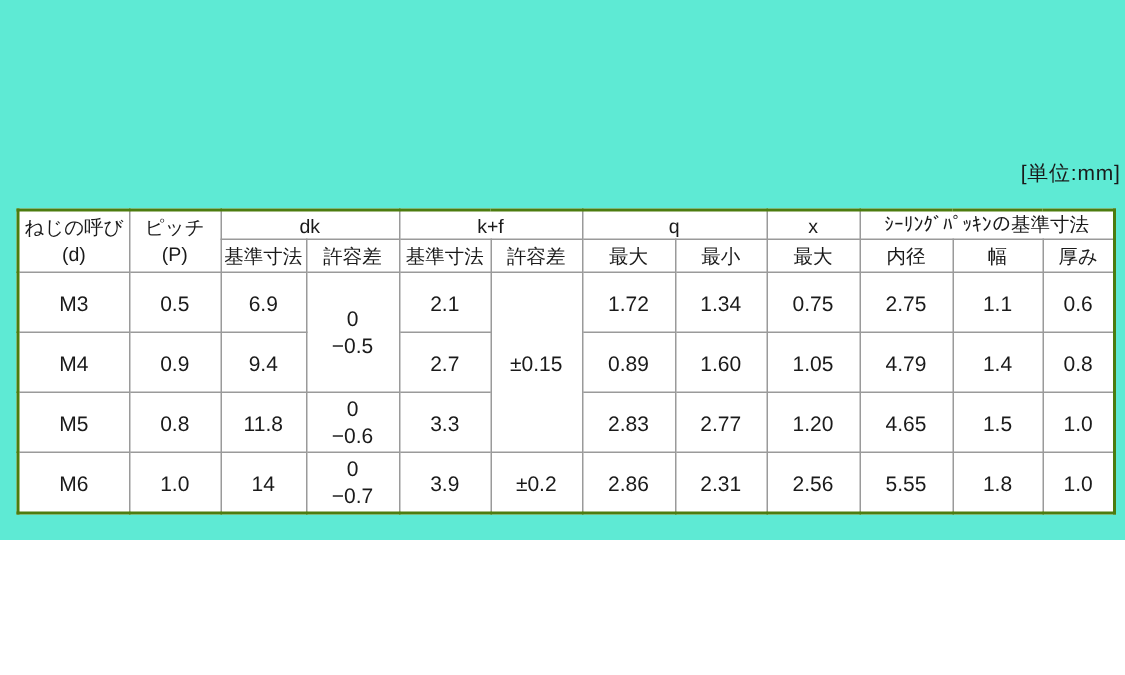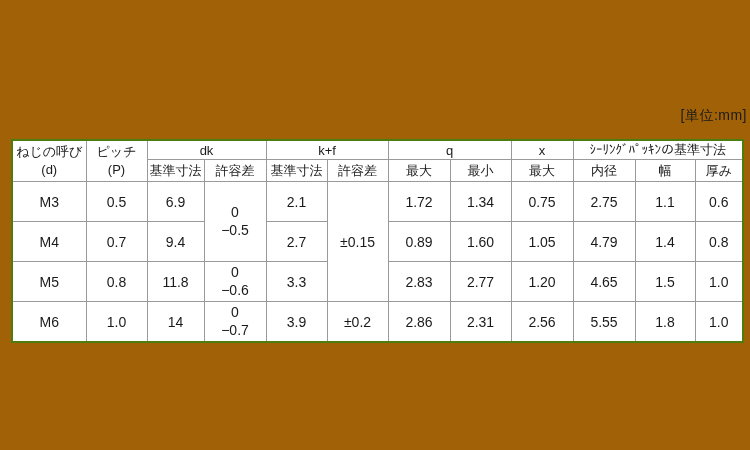--- a/index.html
+++ b/index.html
@@ -3,22 +3,22 @@
 <meta charset="utf-8">
 <style>
   html, body {
     margin: 0;
     padding: 0;
     background: #ffffff;
   }
   .page {
     position: relative;
     width: 750px;
-    height: 450px;
-    background: #a16207;
+    height: 360px;
+    background: #5eead4;
     font-family: "Liberation Sans", "DejaVu Sans", sans-serif;
     color: #1a1a1a;
     overflow: hidden;
   }
   .unit-label {
     position: absolute;
     top: 107px;
     right: 3px;
     font-size: 14px;
     letter-spacing: 0.5px;
@@ -116,21 +116,21 @@
       <td>1.72</td>
       <td>1.34</td>
       <td>0.75</td>
       <td>2.75</td>
       <td>1.1</td>
       <td>0.6</td>
     </tr>
 
     <tr class="r-data">
       <td>M4</td>
-      <td>0.7</td>
+      <td>0.9</td>
       <td>9.4</td>
       <td>2.7</td>
       <td>0.89</td>
       <td>1.60</td>
       <td>1.05</td>
       <td>4.79</td>
       <td>1.4</td>
       <td>0.8</td>
     </tr>
 

